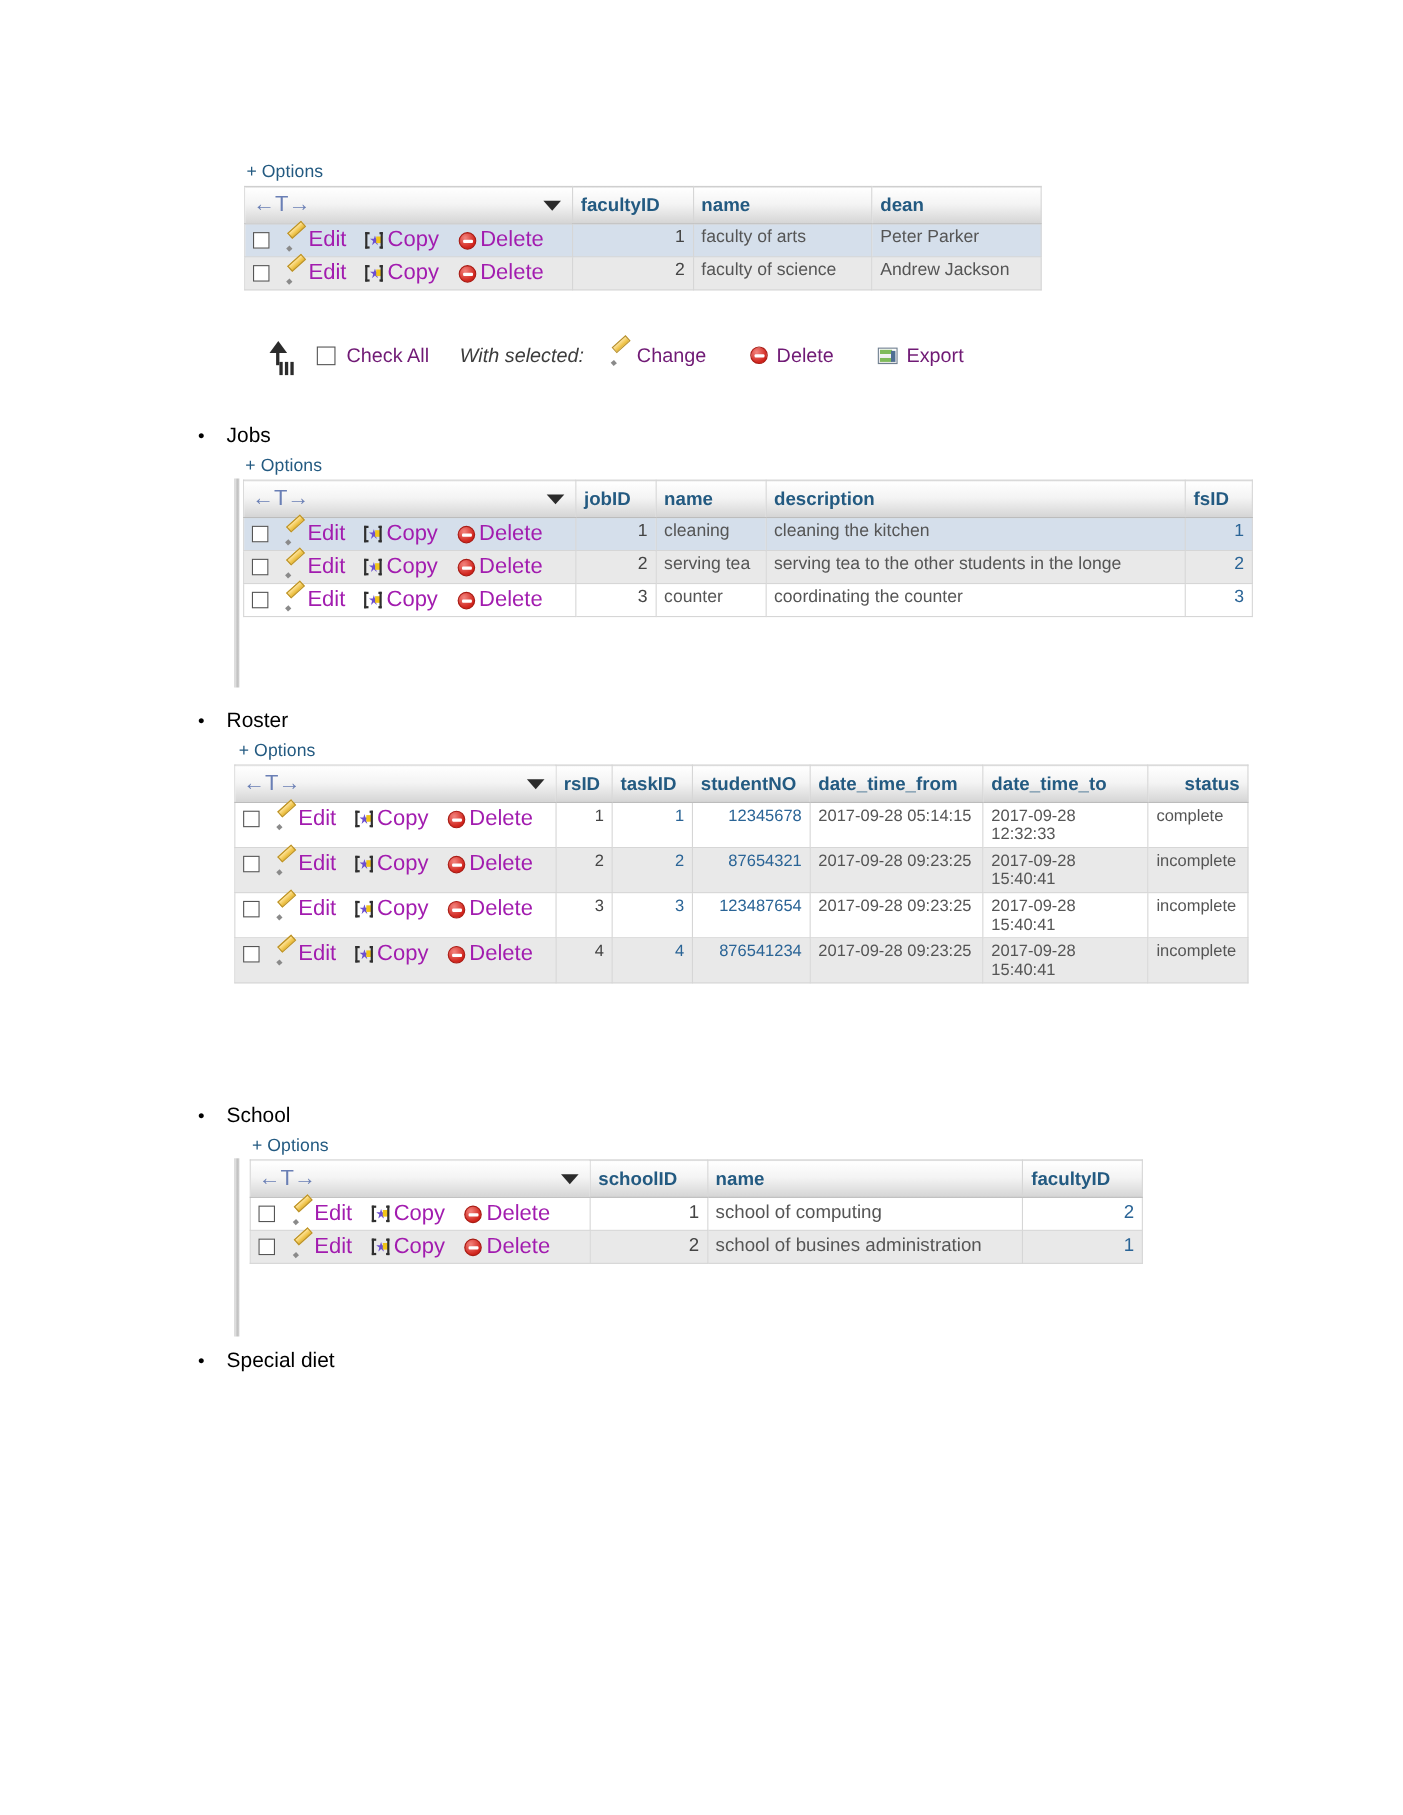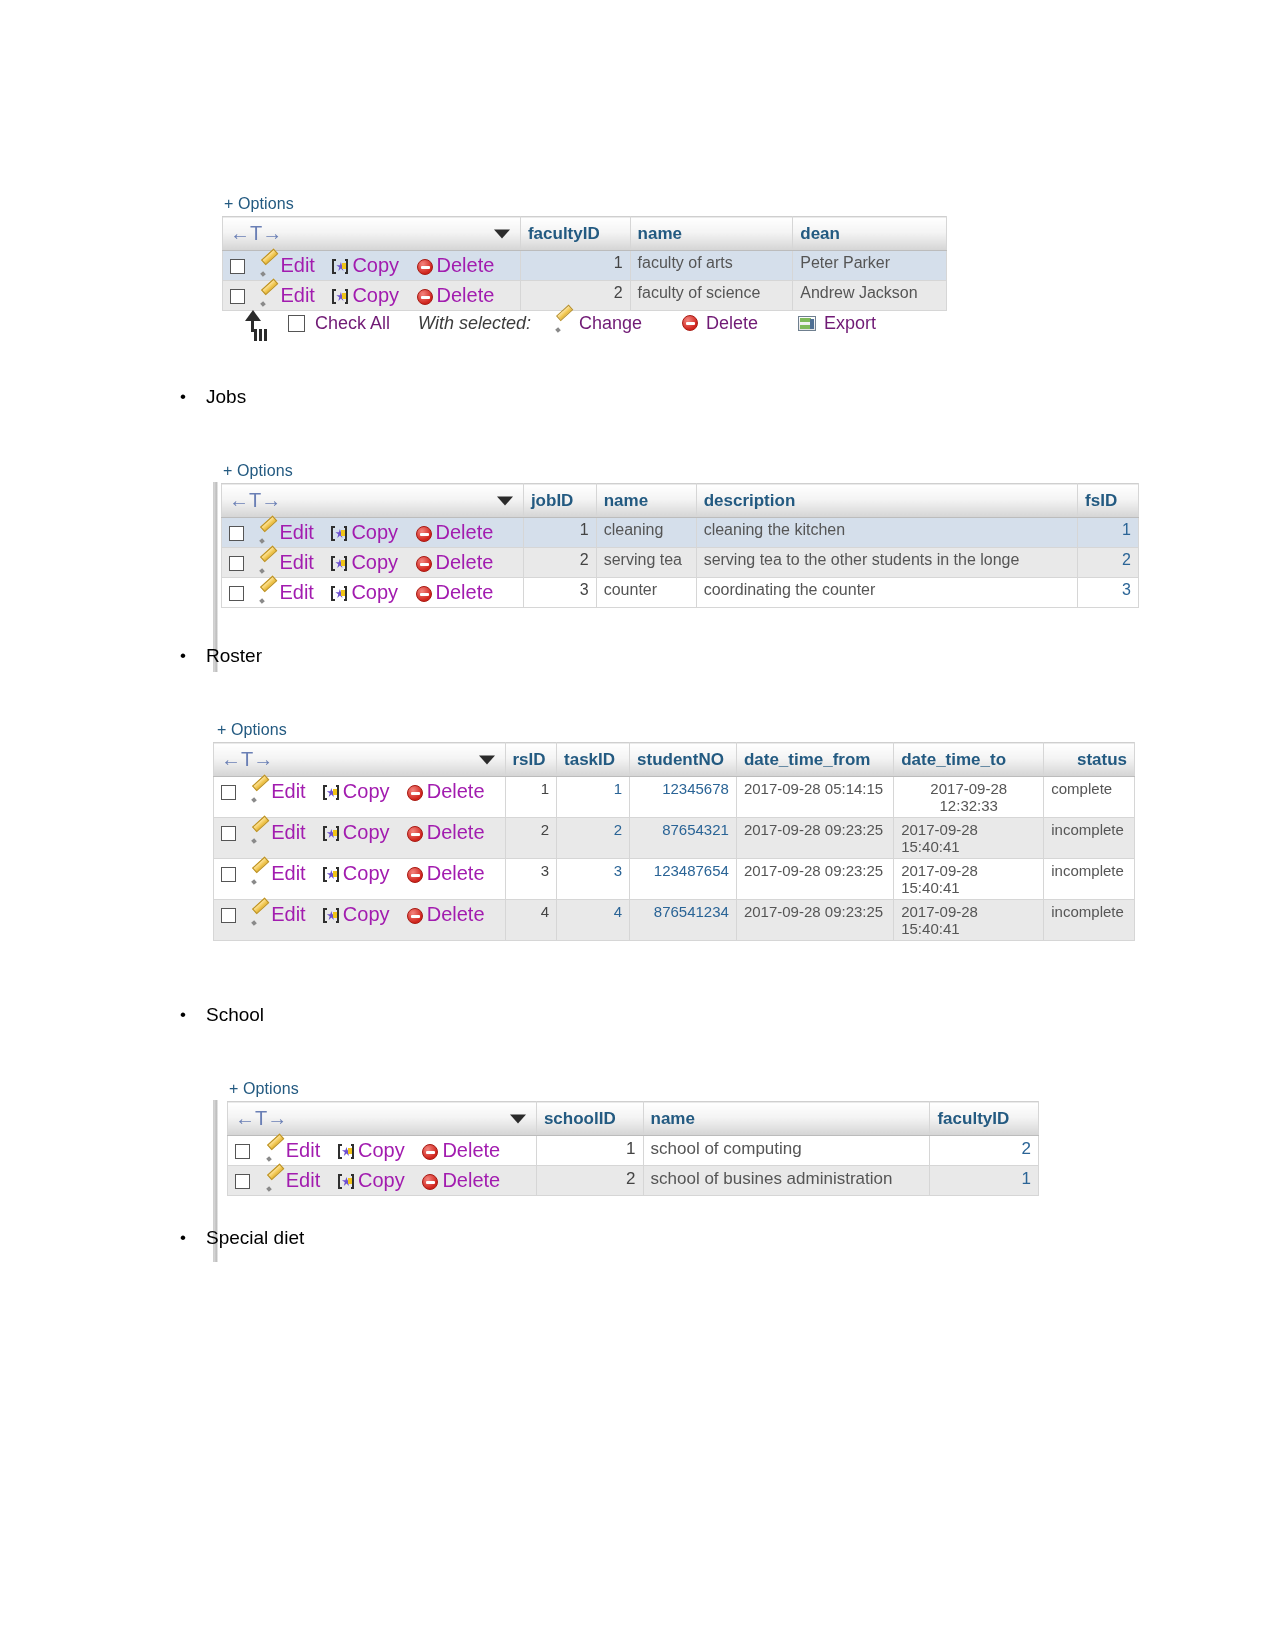--- a/index.html
+++ b/index.html
@@ -23,21 +23,21 @@
   }
   .bullet-dot {
     width:26px;
     text-align:left;
     font-size:17px;
     line-height:1.25;
   }
   .bullet-label { white-space:nowrap; }
 
   
-  .pma-block { position:absolute;margin-top:47px; }
+  .pma-block { position:absolute; }
 
   .pma-options {
     color:#235a81;
     font-size:16px;
     padding-left:2px;
     margin-bottom:3px;
     letter-spacing:.1px;
   }
 
   .pma-leftbar {
@@ -374,21 +374,21 @@
         <td class="actions">
           <span class="cb"></span>
           <a class="alink" href="#"><span class="ico ico-pencil"></span><span>Edit</span></a>
           <a class="alink" href="#"><span class="ico ico-copy"><i class="br1"></i><i class="star"></i><i class="ylw"></i><i class="br2"></i></span><span>Copy</span></a>
           <a class="alink" href="#"><span class="ico ico-del"></span><span>Delete</span></a>
         </td>
         <td class="numdark">1</td>
         <td class="num">1</td>
         <td class="num">12345678</td>
         <td class="txt" style="white-space:normal; width:164px;border-radius:11px;">2017-09-28 05:14:15</td>
-        <td class="txt" style="white-space:normal; width:163px;text-align:center;">2017-09-28 12:32:33</td>
+        <td class="txt" style="white-space:normal; width:163px;">2017-09-28 12:32:33</td>
         <td class="txt">complete</td>
       </tr>
       <tr class="r-even">
         <td class="actions">
           <span class="cb"></span>
           <a class="alink" href="#"><span class="ico ico-pencil"></span><span>Edit</span></a>
           <a class="alink" href="#"><span class="ico ico-copy"><i class="br1"></i><i class="star"></i><i class="ylw"></i><i class="br2"></i></span><span>Copy</span></a>
           <a class="alink" href="#"><span class="ico ico-del"></span><span>Delete</span></a>
         </td>
         <td class="numdark">2</td>

